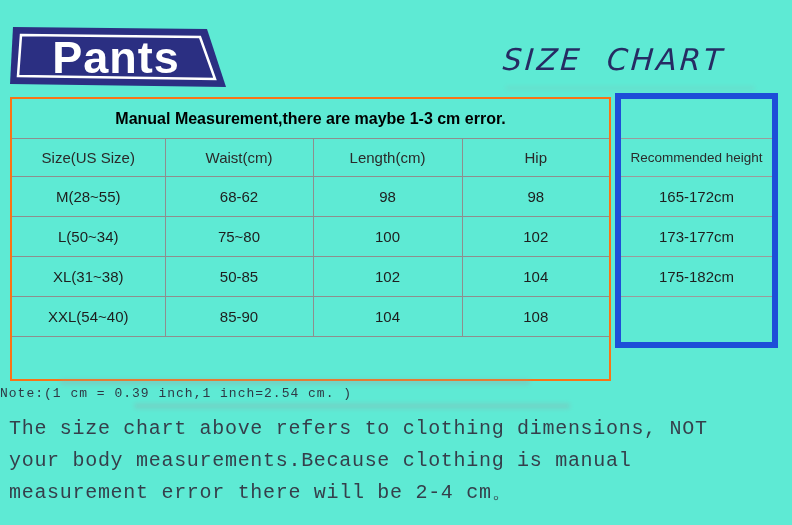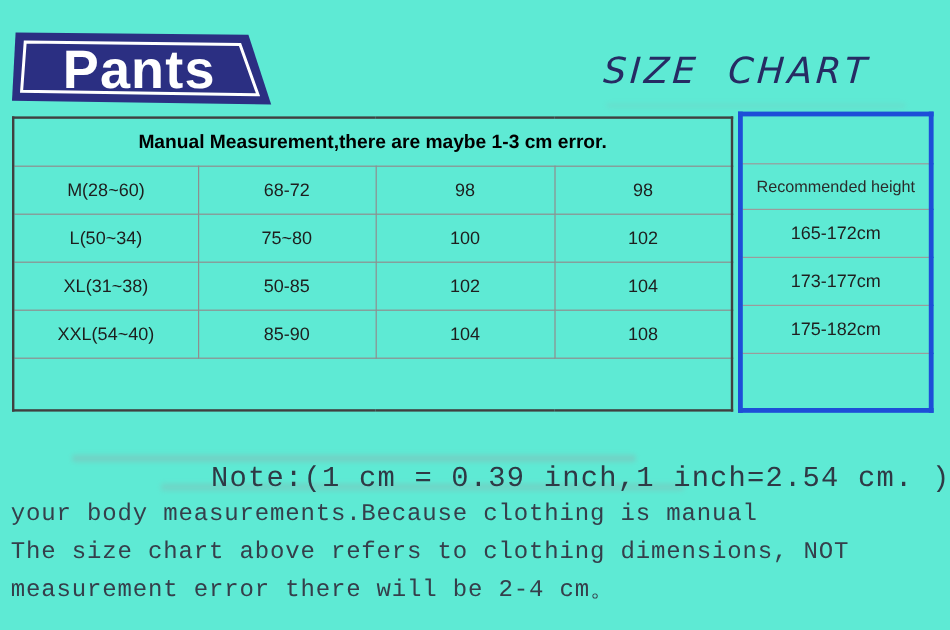--- a/index.html
+++ b/index.html
@@ -50,21 +50,21 @@
     white-space: nowrap;
   }
 
   
   .main-table {
     position: absolute;
     left: 10px; top: 97px;
     width: 599px;
     border-collapse: collapse;
     table-layout: fixed;
-    border: 2px solid #404040;
+    border: 2px solid #f97316;
   }
   .main-table td {
     border: 1px solid #8e8e8e;
     text-align: center;
     vertical-align: middle;
     font-size: 15px;
     color: #1e1e1e;
     padding: 0;
     overflow: hidden;
   }
@@ -78,44 +78,44 @@
   .main-table .r-data td { height: 39px; }
   .main-table .r-empty td { height: 42px; }
 
   
   .height-table {
     position: absolute;
     left: 615px; top: 93px;
     width: 163px;
     border-collapse: collapse;
     table-layout: fixed;
-    border: 4px solid #1d4ed8;
+    border: 6px solid #1d4ed8;
   }
   .height-table td {
     border: 1px solid #9b9b9b;
     text-align: center;
     vertical-align: middle;
     font-size: 15px;
     color: #1f1f1f;
     padding: 0;
     overflow: hidden;
   }
   .height-table .h-empty-top td { height: 39px; }
   .height-table .h-head td { height: 37px; font-size: 13.5px; color: #2b2b2b; }
   .height-table .h-data td { height: 39px; }
   .height-table .h-empty-bottom td { height: 45px; }
 
   
   .note-line {
     position: absolute;
     left: 0; top: 386px;
     width: 792px;
-    text-align: right;
+    text-align: left;
     font-family: "Liberation Mono", monospace;
-    font-size: 24px;
+    font-size: 13px;
     letter-spacing: 1px;
     color: #2f3945;
     white-space: nowrap;
   }
   .disclaimer {
     position: absolute;
     left: 9px; top: 413px;
     width: 780px;
     font-family: "Liberation Mono", monospace;
     font-size: 20px;
@@ -158,23 +158,29 @@
     <colgroup>
       <col style="width:154px">
         <col style="width:148px">
         <col style="width:149px">
         <col style="width:148px">
     </colgroup>
     <tbody>
         <tr class="r-title">
       <td colspan="4">Manual Measurement,there are maybe 1-3 cm error.</td>
     </tr>
-    <tr class="r-data">
-      <td>M(28~60)</td>
-      <td>68-72</td>
+    <tr class="r-head">
+      <td>Size(US Size)</td>
+      <td>Waist(cm)</td>
+      <td>Length(cm)</td>
+      <td>Hip</td>
+    </tr>
+    <tr class="r-data">
+      <td>M(28~55)</td>
+      <td>68-62</td>
       <td>98</td>
       <td>98</td>
     </tr>
     <tr class="r-data">
       <td>L(50~34)</td>
       <td>75~80</td>
       <td>100</td>
       <td>102</td>
     </tr>
     <tr class="r-data">
@@ -217,18 +223,18 @@
     </tr>
   </tbody>
     </table>
 
   <div class="ghost ghost-1"></div>
   <div class="ghost ghost-2"></div>
 
   <div class="note-line">Note:(1 cm = 0.39 inch,1 inch=2.54 cm. )</div>
 
   <div class="disclaimer">
+    <div class="line">The size chart above refers to clothing dimensions, NOT</div>
     <div class="line">your body measurements.Because clothing is manual</div>
-    <div class="line">The size chart above refers to clothing dimensions, NOT</div>
     <div class="line">measurement error there will be 2-4 cm。</div>
   </div>
 
 </div>
 
 </body></html>

